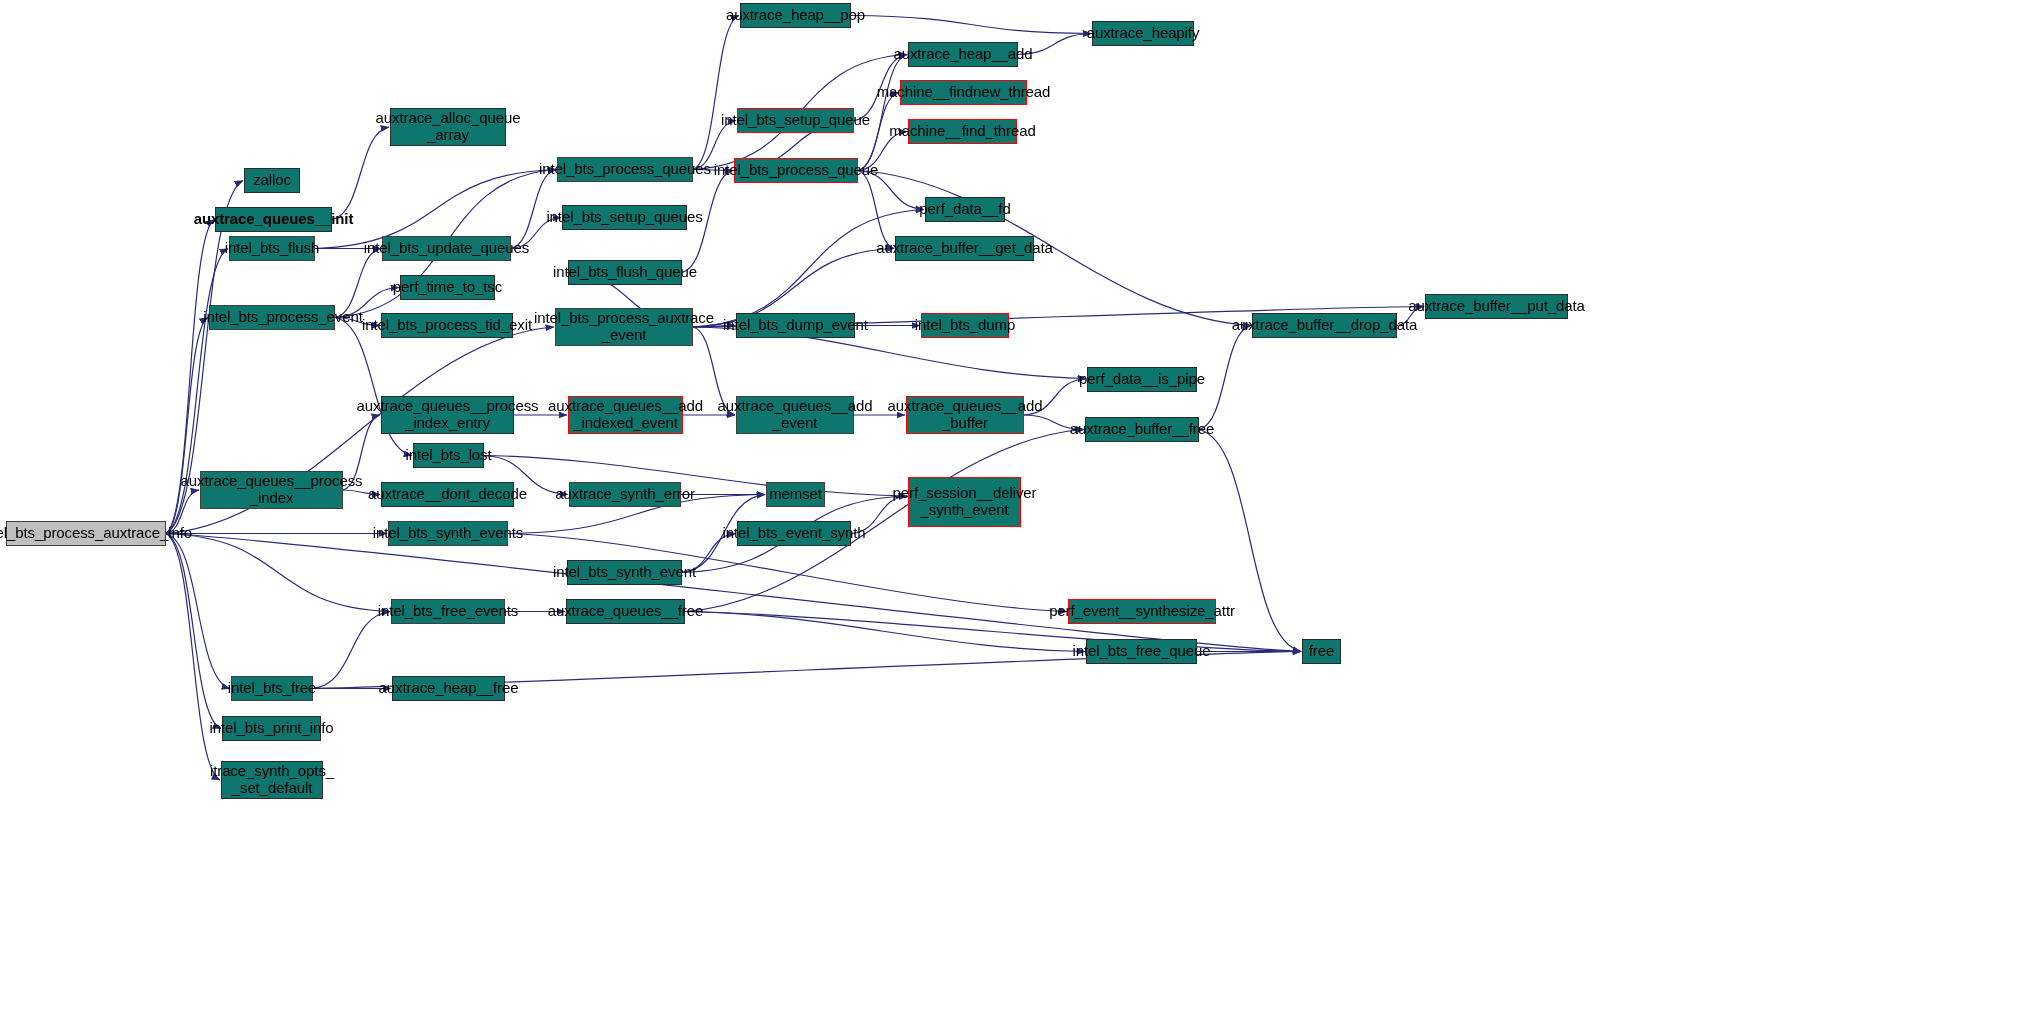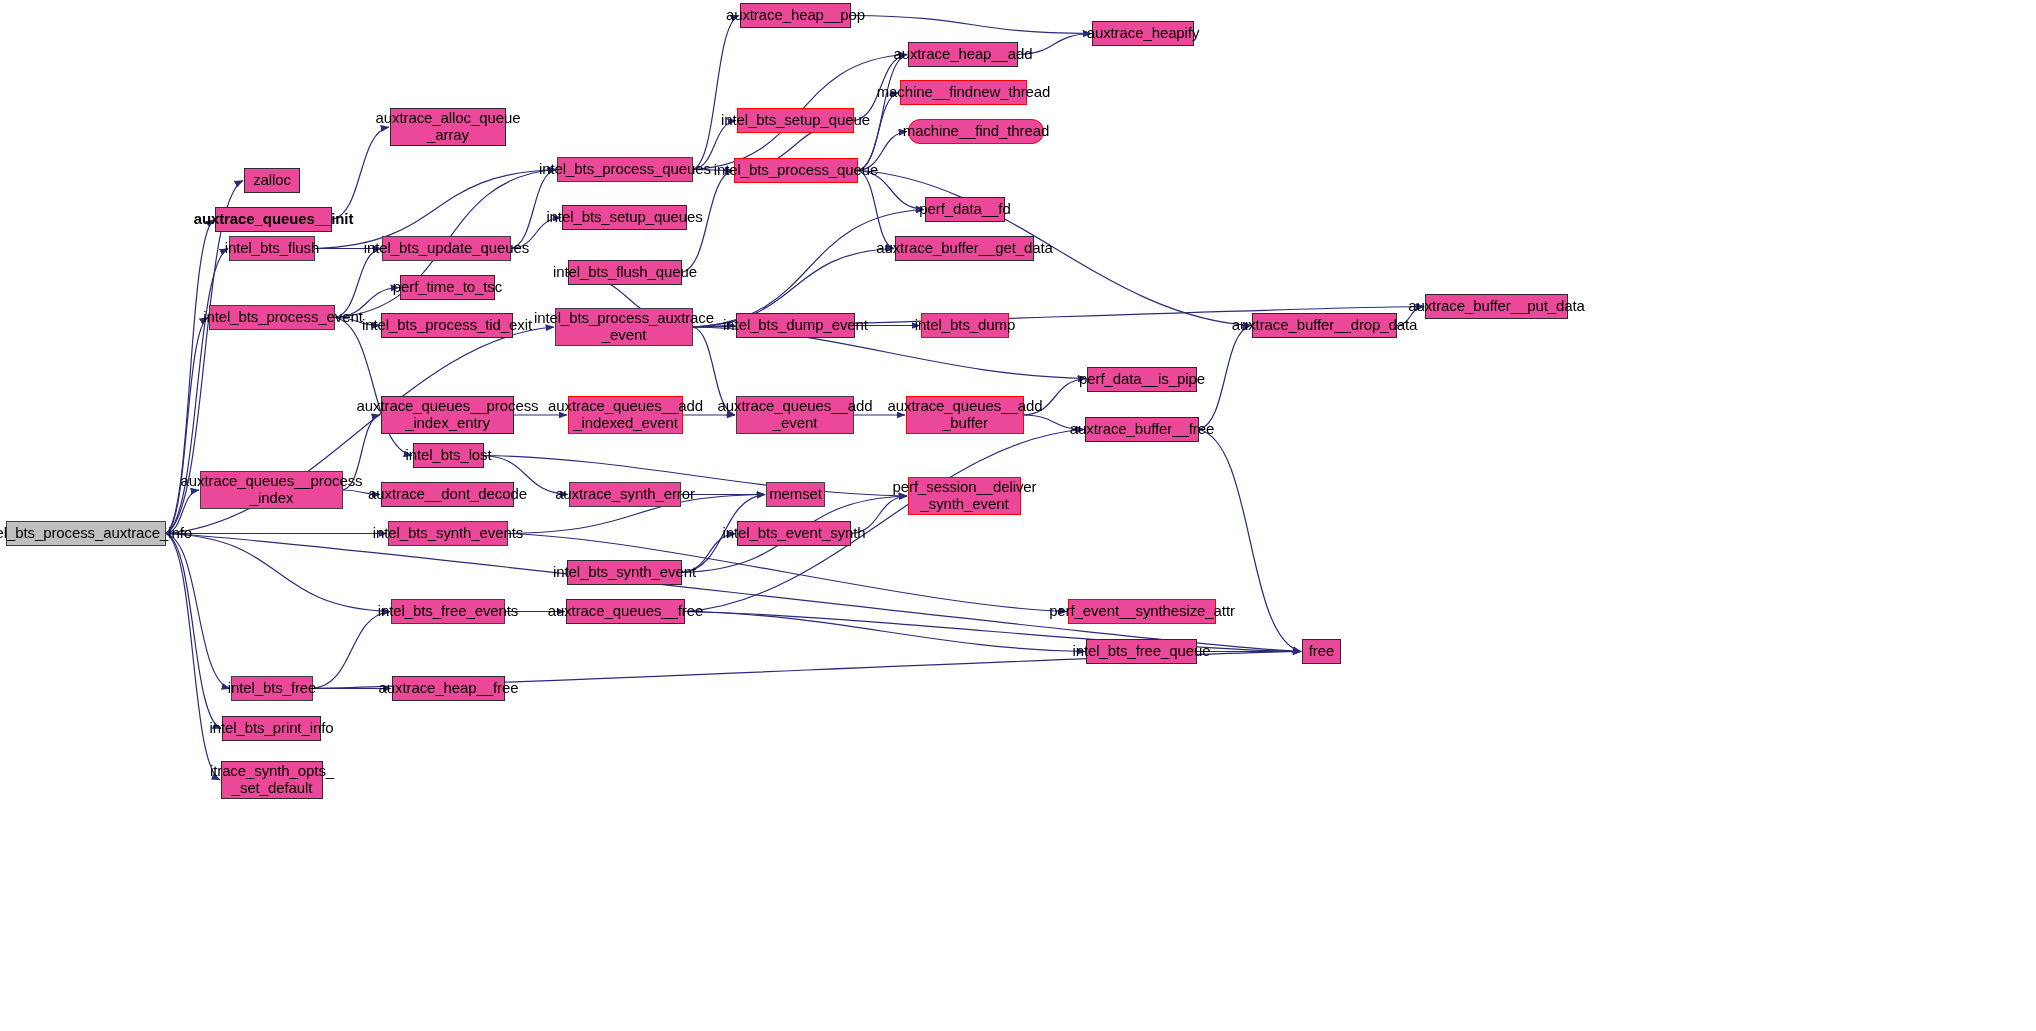--- a/index.html
+++ b/index.html
@@ -24,21 +24,21 @@
     height: 1031px;
     pointer-events: none;
   }
   .node {
     position: absolute;
     box-sizing: border-box;
     display: flex;
     align-items: center;
     justify-content: center;
     text-align: center;
-    background: #ec4899;
+    background: #0f766e;
     border: 1px solid #2b2b2b;
     color: #000000;
     font-size: 15px;
     line-height: 1.12;
     letter-spacing: -0.1px;
     white-space: pre-line;
     padding: 0 3px;
     cursor: pointer;
   }
   .node.red {
@@ -174,27 +174,27 @@
       <div class="node" style="left: 740px; top: 3px; width: 111px; height: 25px;">auxtrace_heap__pop</div>
       <div class="node red" style="left: 737px; top: 108px; width: 117px; height: 25px;">intel_bts_setup_queue</div>
       <div class="node red" style="left: 734px; top: 158px; width: 124px; height: 25px;">intel_bts_process_queue</div>
       <div class="node" style="left: 736px; top: 313px; width: 119px; height: 25px;">intel_bts_dump_event</div>
       <div class="node dark" style="left: 736px; top: 396px; width: 118px; height: 38px;">auxtrace_queues__add
 _event</div>
       <div class="node dark" style="left: 766px; top: 482px; width: 59px; height: 25px;">memset</div>
       <div class="node" style="left: 737px; top: 521px; width: 114px; height: 25px;">intel_bts_event_synth</div>
       <div class="node" style="left: 908px; top: 42px; width: 110px; height: 25px;">auxtrace_heap__add</div>
       <div class="node red" style="left: 900px; top: 80px; width: 127px; height: 25px;">machine__findnew_thread</div>
-      <div class="node red" style="left: 908px; top: 119px; width: 136px; height: 25px; border-radius: 12px;">machine__find_thread</div>
+      <div class="node red" style="left: 908px; top: 119px; width: 109px; height: 25px;">machine__find_thread</div>
       <div class="node" style="left: 925px; top: 197px; width: 80px; height: 25px;">perf_data__fd</div>
       <div class="node" style="left: 895px; top: 236px; width: 139px; height: 25px;">auxtrace_buffer__get_data</div>
       <div class="node red" style="left: 921px; top: 313px; width: 88px; height: 25px;">intel_bts_dump</div>
       <div class="node red" style="left: 906px; top: 396px; width: 118px; height: 38px;">auxtrace_queues__add
 _buffer</div>
-      <div class="node red" style="left: 908px; top: 477px; width: 113px; height: 38px;">perf_session__deliver
+      <div class="node red" style="left: 908px; top: 477px; width: 113px; height: 50px;">perf_session__deliver
 _synth_event</div>
       <div class="node red" style="left: 1068px; top: 599px; width: 148px; height: 25px;">perf_event__synthesize_attr</div>
       <div class="node" style="left: 1087px; top: 367px; width: 110px; height: 25px;">perf_data__is_pipe</div>
       <div class="node" style="left: 1085px; top: 417px; width: 114px; height: 25px;">auxtrace_buffer__free</div>
       <div class="node" style="left: 1086px; top: 639px; width: 111px; height: 25px;">intel_bts_free_queue</div>
       <div class="node" style="left: 1092px; top: 21px; width: 102px; height: 25px;">auxtrace_heapify</div>
       <div class="node" style="left: 1252px; top: 313px; width: 145px; height: 25px;">auxtrace_buffer__drop_data</div>
       <div class="node" style="left: 1425px; top: 294px; width: 143px; height: 25px;">auxtrace_buffer__put_data</div>
       <div class="node" style="left: 1302px; top: 639px; width: 39px; height: 25px;">free</div>
     </div>

